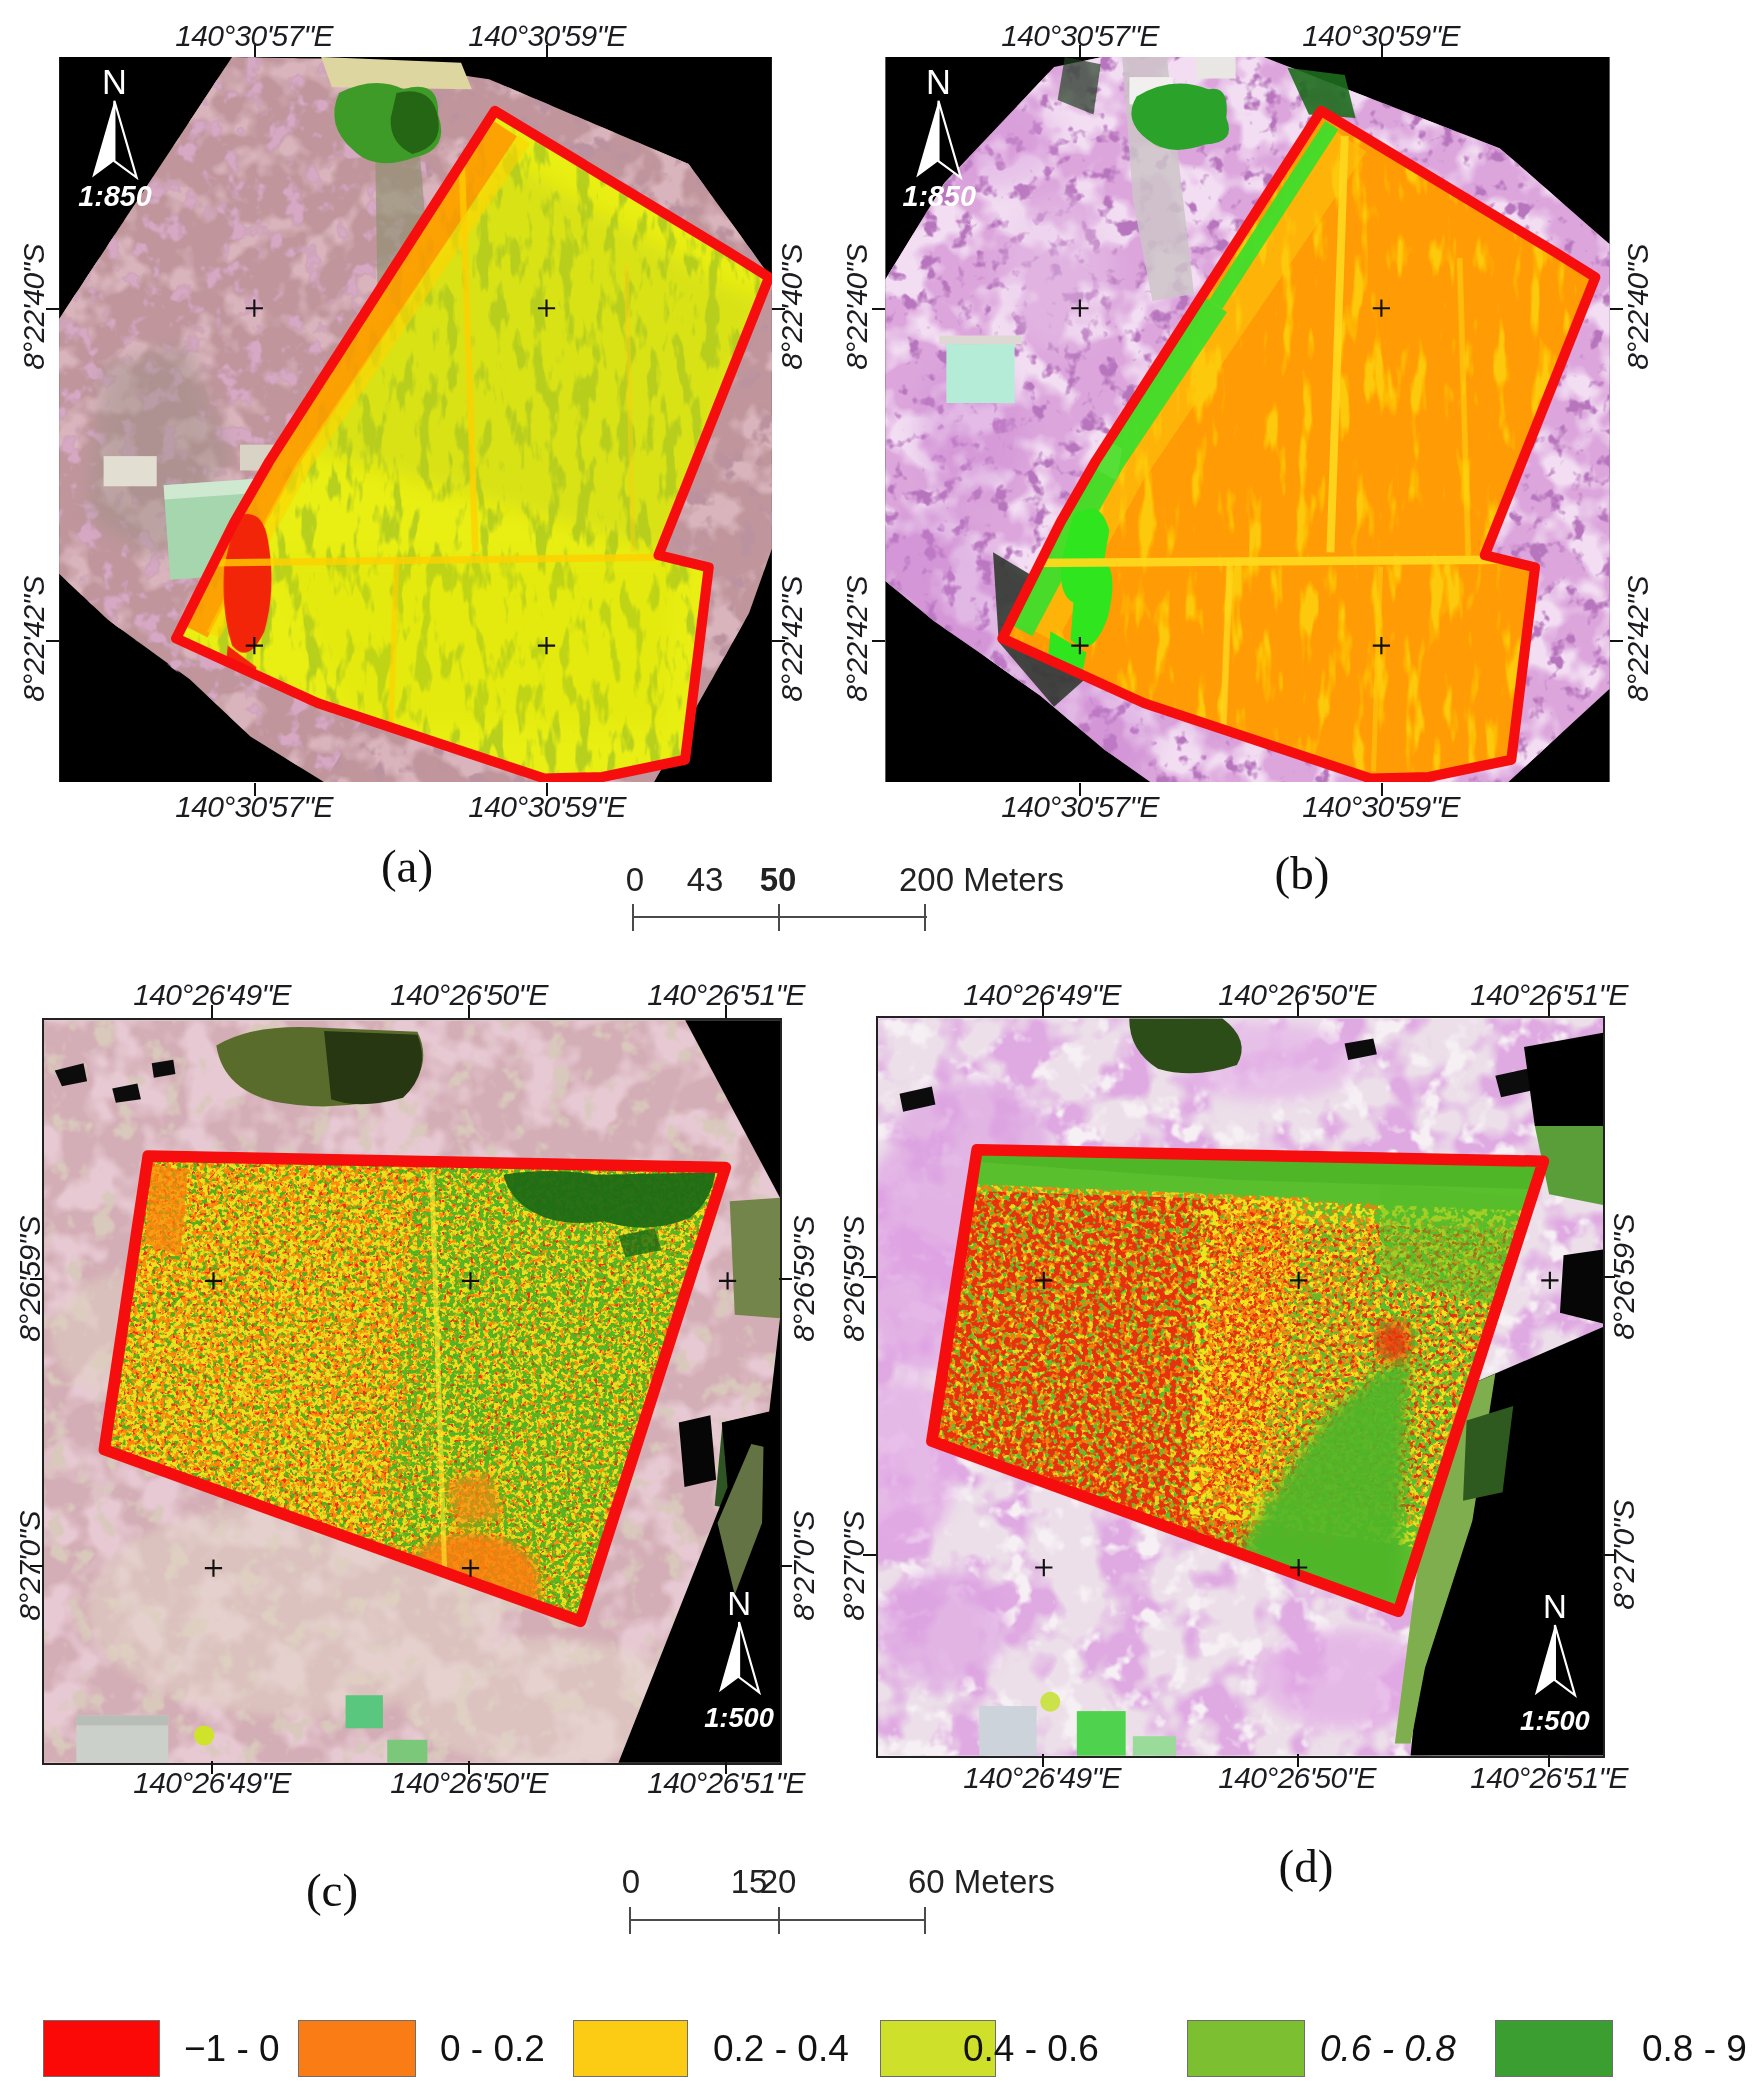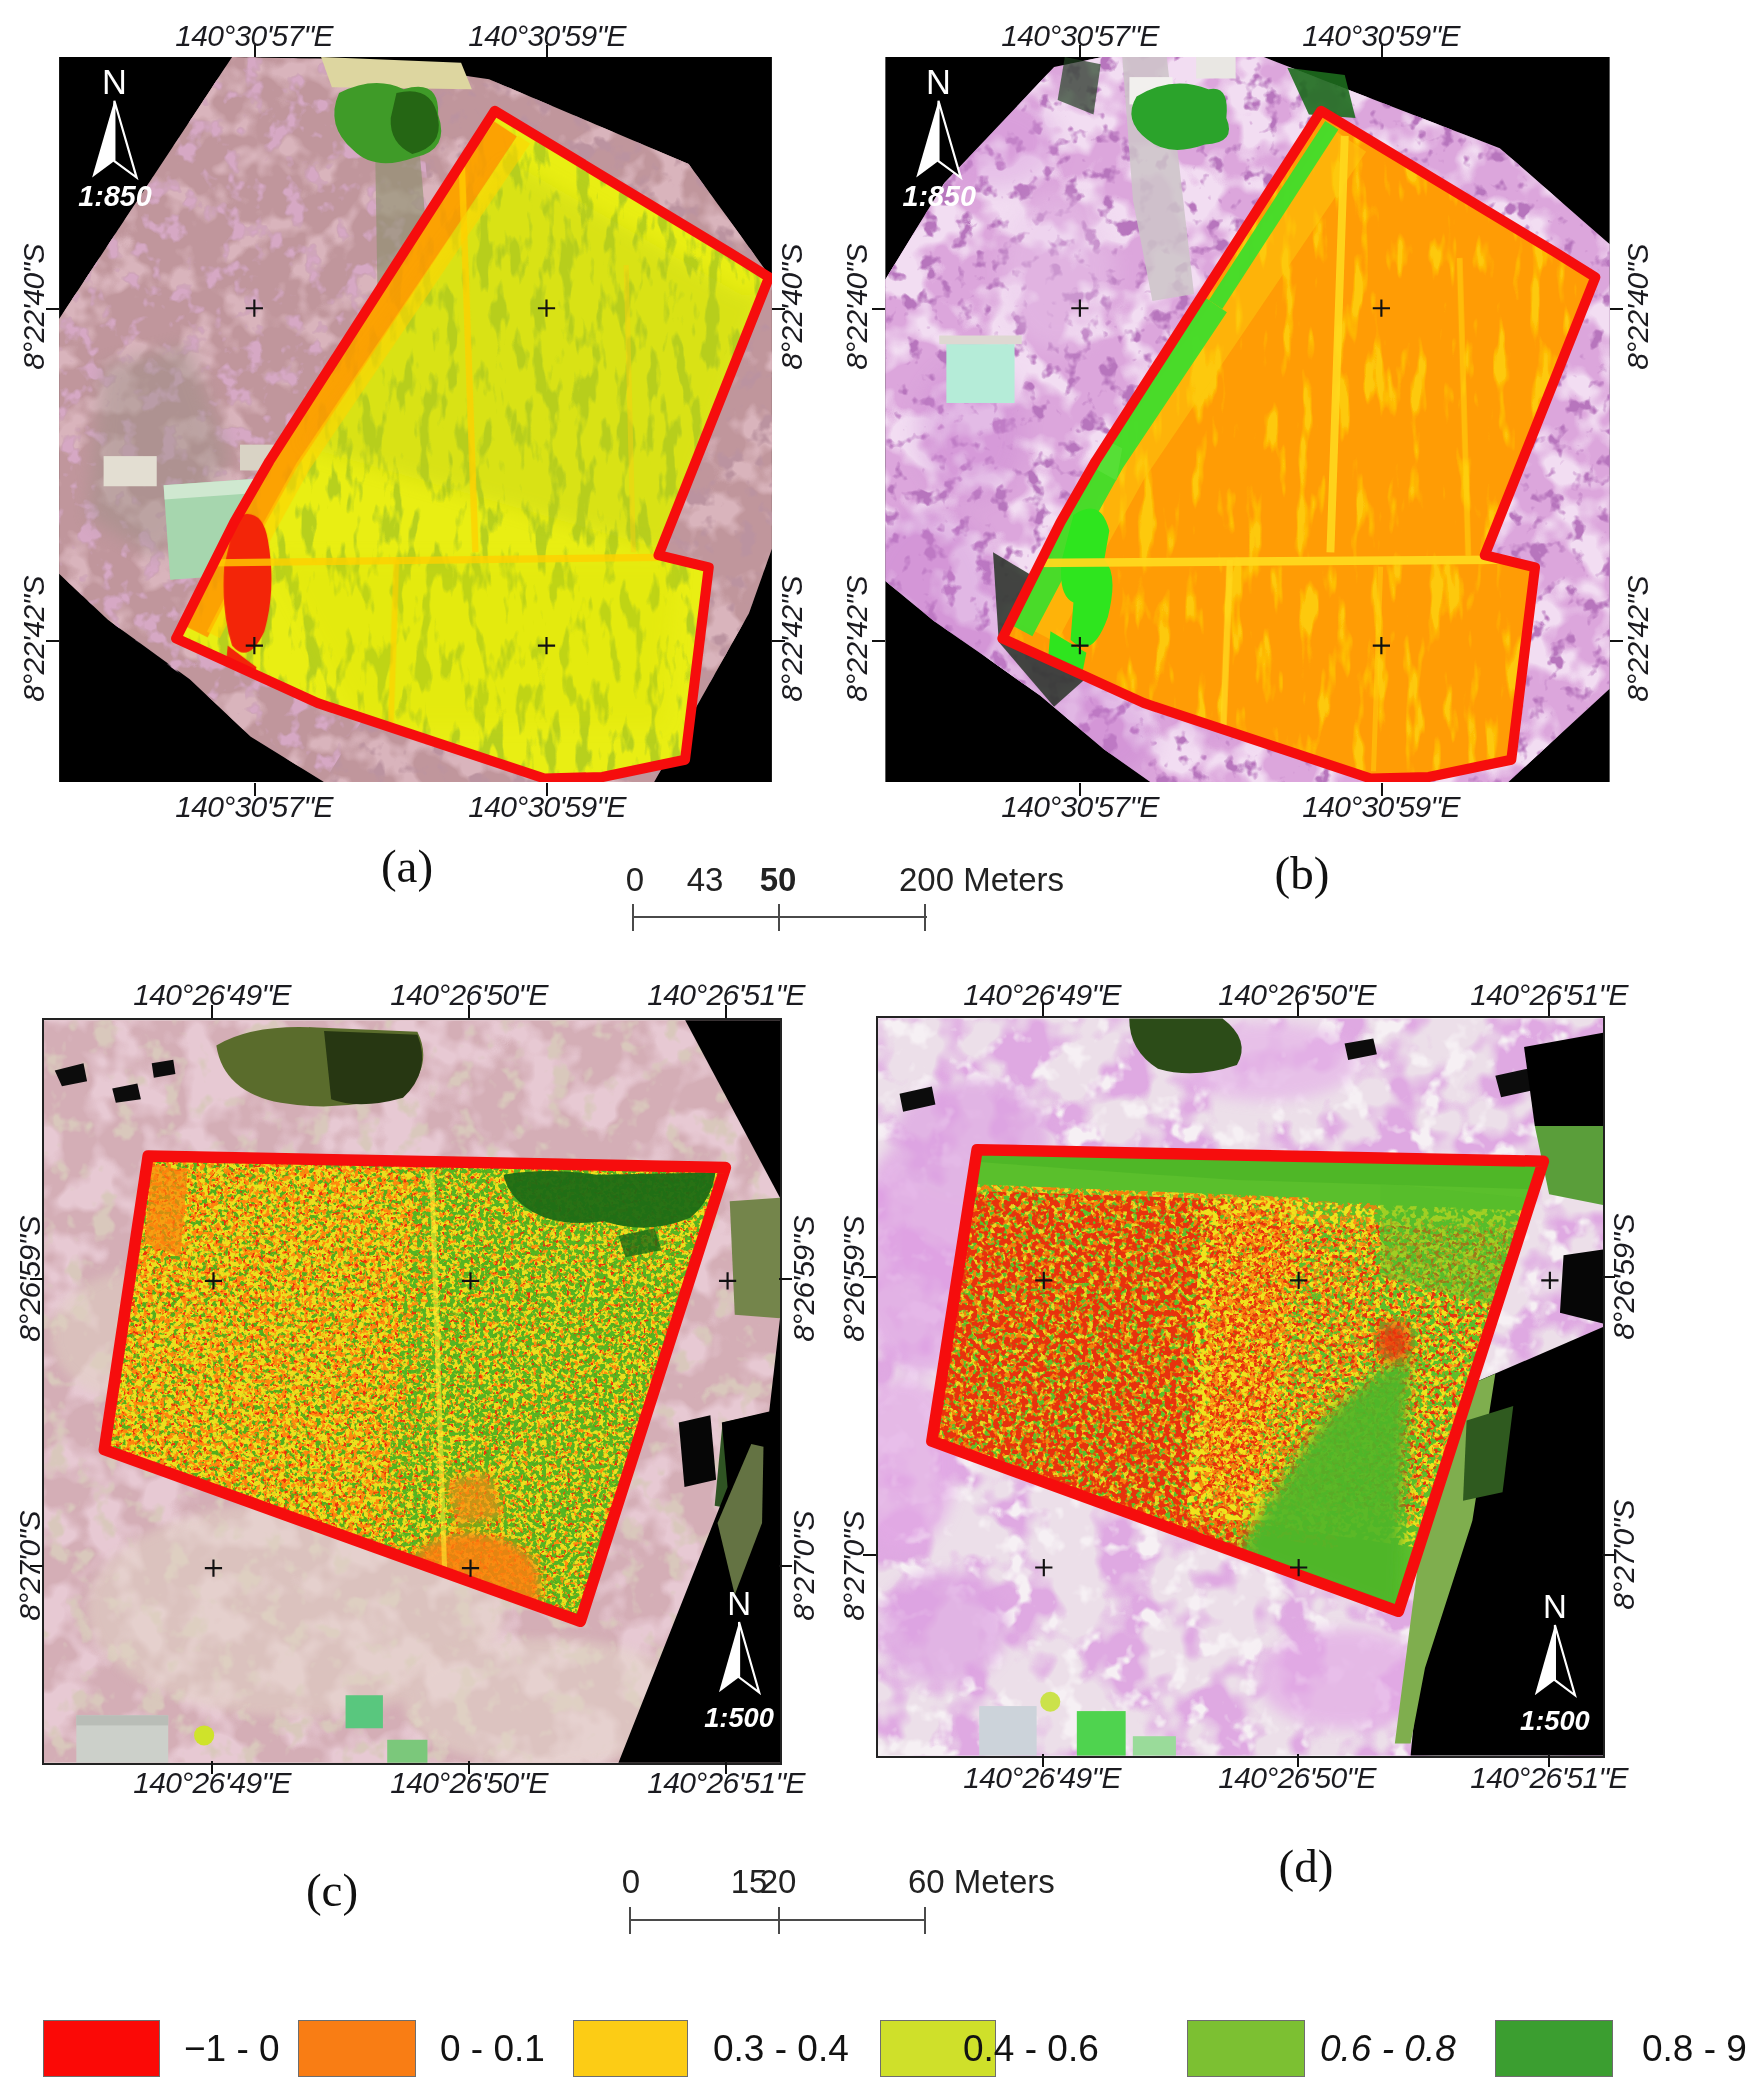--- a/index.html
+++ b/index.html
@@ -593,23 +593,23 @@
 <div class="snum" style="left:778px;top:1863px;">20</div>
 <div class="stext" style="left:908px;top:1863px;">60 Meters</div>
 <div style="position:absolute;left:629px;top:1919px;width:297px;height:2.2px;background:#4a4a4a;"></div>
 <div style="position:absolute;left:629px;top:1907px;width:2.2px;height:26.6px;background:#4a4a4a;"></div>
 <div style="position:absolute;left:778px;top:1907px;width:2.2px;height:26.6px;background:#4a4a4a;"></div>
 <div style="position:absolute;left:924px;top:1907px;width:2.2px;height:26.6px;background:#4a4a4a;"></div>
 
 <div class="lbox" style="left:43px;top:2020px;width:115px;background:#fb0906;"></div>
 <div class="llab" style="left:184px;top:2028px;">−1 - 0</div>
 <div class="lbox" style="left:298px;top:2020px;width:116px;background:#f97d14;"></div>
-<div class="llab" style="left:440px;top:2028px;">0 - 0.1</div>
+<div class="llab" style="left:440px;top:2028px;">0 - 0.2</div>
 <div class="lbox" style="left:573px;top:2020px;width:113px;background:#fccc15;"></div>
-<div class="llab" style="left:713px;top:2028px;">0.3 - 0.4</div>
+<div class="llab" style="left:713px;top:2028px;">0.2 - 0.4</div>
 <div class="lbox" style="left:880px;top:2020px;width:114px;background:#cfe02a;"></div>
 <div class="llab" style="left:963px;top:2028px;">0.4 - 0.6</div>
 <div class="lbox" style="left:1187px;top:2020px;width:116px;background:#7cc032;"></div>
 <div class="llab" style="left:1320px;top:2028px;font-style:italic;">0.6 - 0.8</div>
 <div class="lbox" style="left:1495px;top:2020px;width:116px;background:#3b9e30;"></div>
 <div class="llab" style="left:1642px;top:2028px;">0.8 - 9</div>
 
 </div>
 
 

